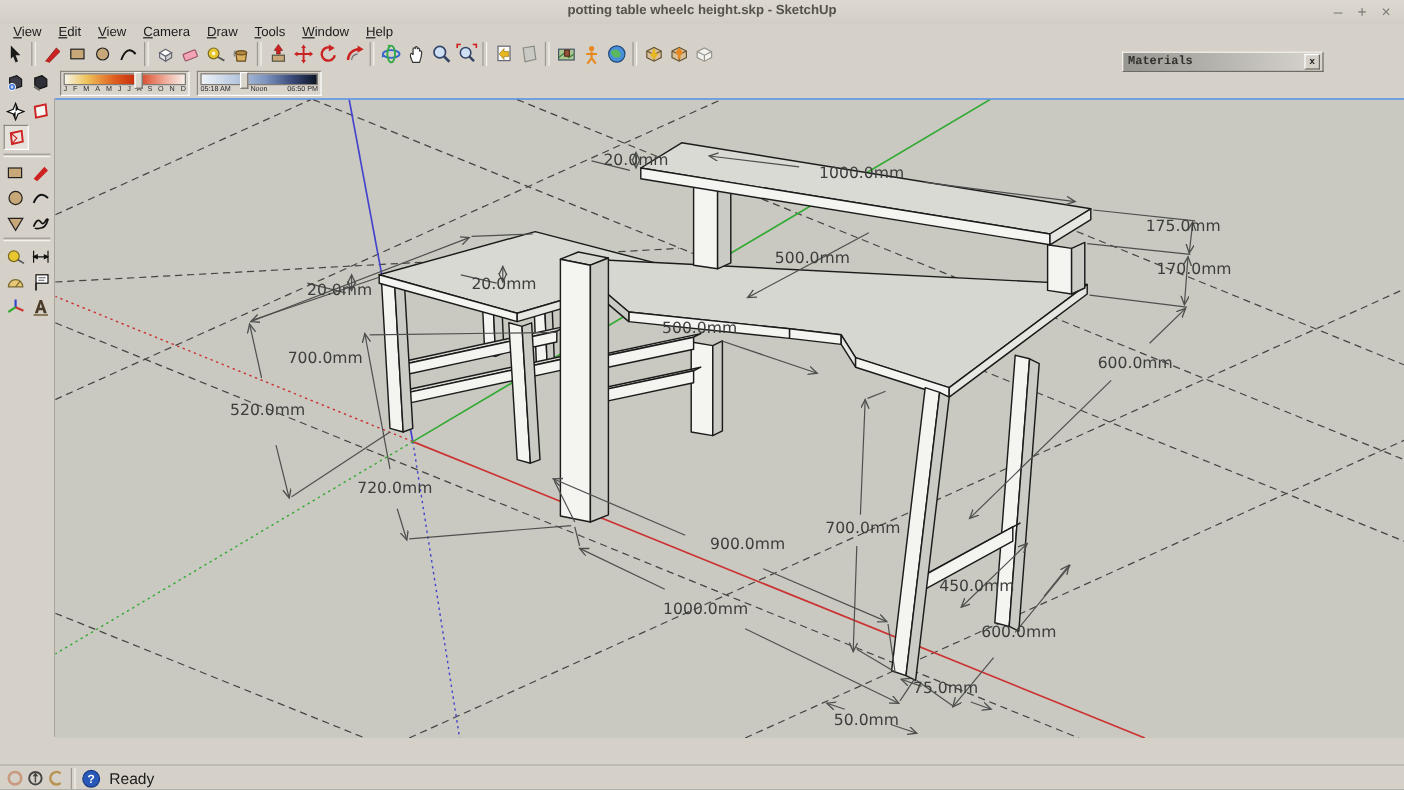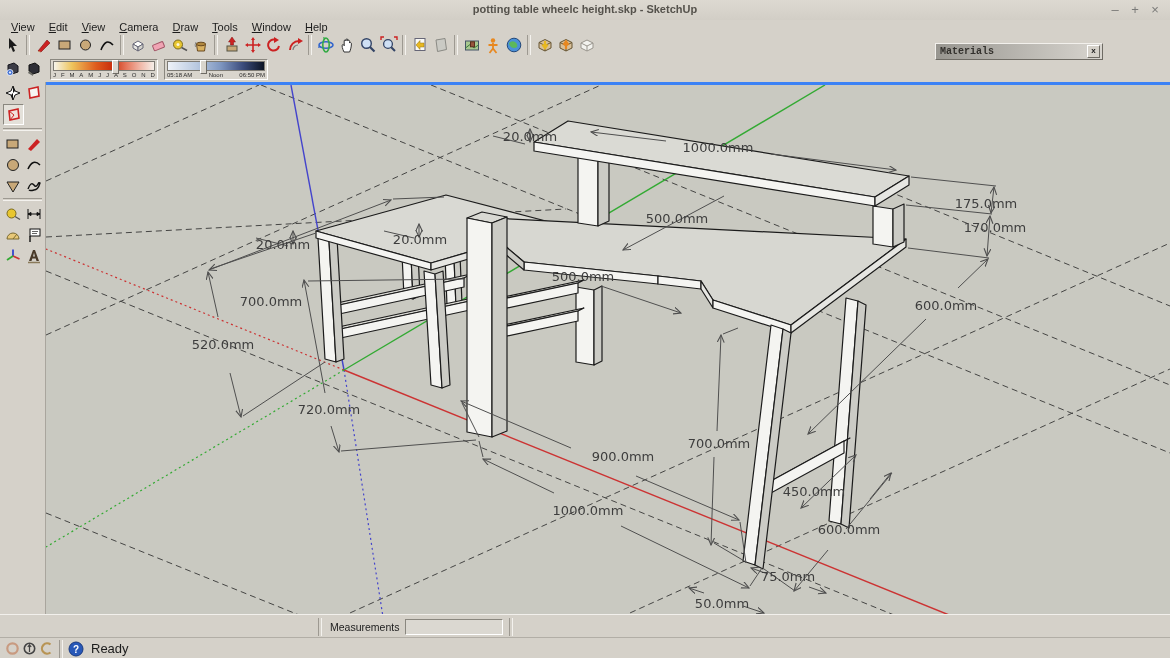--- a/index.html
+++ b/index.html
@@ -43,21 +43,21 @@
     text-align:center;color:#222;font-weight:bold;}
   
   #palette{position:absolute;left:0;top:82px;width:45px;height:532px;background:#d5d1c9;
     border-right:1px solid #a9a59d;}
   .prow{display:flex;padding-left:2px;}
   .pbtn{width:19px;height:19px;margin:1px;display:flex;align-items:center;justify-content:center;}
   .pbtn.pressed{background:#e4e1da;border:1px solid;border-color:#8a877f #fff #fff #8a877f;}
   .psep{height:1px;margin:2px 3px;border-top:1px solid #9d9991;border-bottom:1px solid #f4f2ee;}
   
   #viewport{position:absolute;left:46px;top:82px;width:1124px;height:532px;
-    background:#c9c9c1;border-top:3px solid #3b82f6;}
+    background:#c9c9c1;border-top:1px solid #3b82f6;}
   #dim-labels span{position:absolute;transform:translate(-50%,-50%);font-size:13px;
     color:#3d3d3d;white-space:nowrap;font-family:"DejaVu Sans","Liberation Sans",sans-serif;}
   
   #measurebar{position:absolute;left:0;top:614px;width:1170px;height:23px;background:#d5d1c9;
     border-top:1px solid #f2f0ec;display:flex;align-items:center;}
   .vsep{width:2px;height:18px;border-left:1px solid #9d9991;border-right:1px solid #f4f2ee;}
   #measure-label{font-size:10.5px;color:#1c1c1c;margin:0 6px 0 8px;}
   #measure-input{width:92px;height:14px;border:1px solid;border-color:#8a877f #fff #fff #8a877f;
     background:#dbd8d1;font-size:10px;padding:0 2px;}
   #statusbar{position:absolute;left:0;top:637px;width:1170px;height:21px;background:#d5d1c9;
@@ -550,40 +550,33 @@
     <div id="dim-labels">
         <span style="left: 484px; top: 51px;">20.0mm</span>
         <span style="left: 672px; top: 62px;">1000.0mm</span>
         <span style="left: 631px; top: 133px;">500.0mm</span>
         <span style="left: 237px; top: 159px;">20.0mm</span>
         <span style="left: 374px; top: 154px;">20.0mm</span>
         <span style="left: 537px; top: 191px;">500.0mm</span>
         <span style="left: 225px; top: 216px;">700.0mm</span>
         <span style="left: 177px; top: 259px;">520.0mm</span>
         <span style="left: 283px; top: 324px;">720.0mm</span>
-        <span style="left: 940px; top: 118px;">175.0mm</span>
+        <span style="left: 940px; top: 106px;">175.0mm</span>
         <span style="left: 949px; top: 142px; text-align: right;">170.0mm</span>
         <span style="left: 900px; top: 220px;">600.0mm</span>
         <span style="left: 673px; top: 358px;">700.0mm</span>
         <span style="left: 558px; top: 371px; margin-left: 19px;">900.0mm</span>
         <span style="left: 542px; top: 425px;">1000.0mm</span>
         <span style="left: 768px; top: 406px;">450.0mm</span>
         <span style="left: 803px; top: 444px;">600.0mm</span>
         <span style="left: 742px; top: 491px;">75.0mm</span>
         <span style="left: 676px; top: 518px;">50.0mm</span>
       </div>
   </div>
 
-  <div id="measurebar">
-    <div style="width:318px"></div>
-    <div class="vsep"></div>
-    <span id="measure-label">Measurements</span>
-    <input id="measure-input" value="" style="">
-    <div class="vsep" style="margin-left:6px"></div>
-  </div>
 
   <div id="statusbar">
     <span class="sicon">
         <svg width="15" height="15">
           <circle cx="7.5" cy="7.5" r="5.2" fill="none" stroke="#c89a80" stroke-width="2.2"></circle>
         </svg>
       </span>
     <span class="sicon">
         <svg width="15" height="15">
           <circle cx="7.5" cy="7.5" r="5.2" fill="none" stroke="#444" stroke-width="1.6"></circle>

